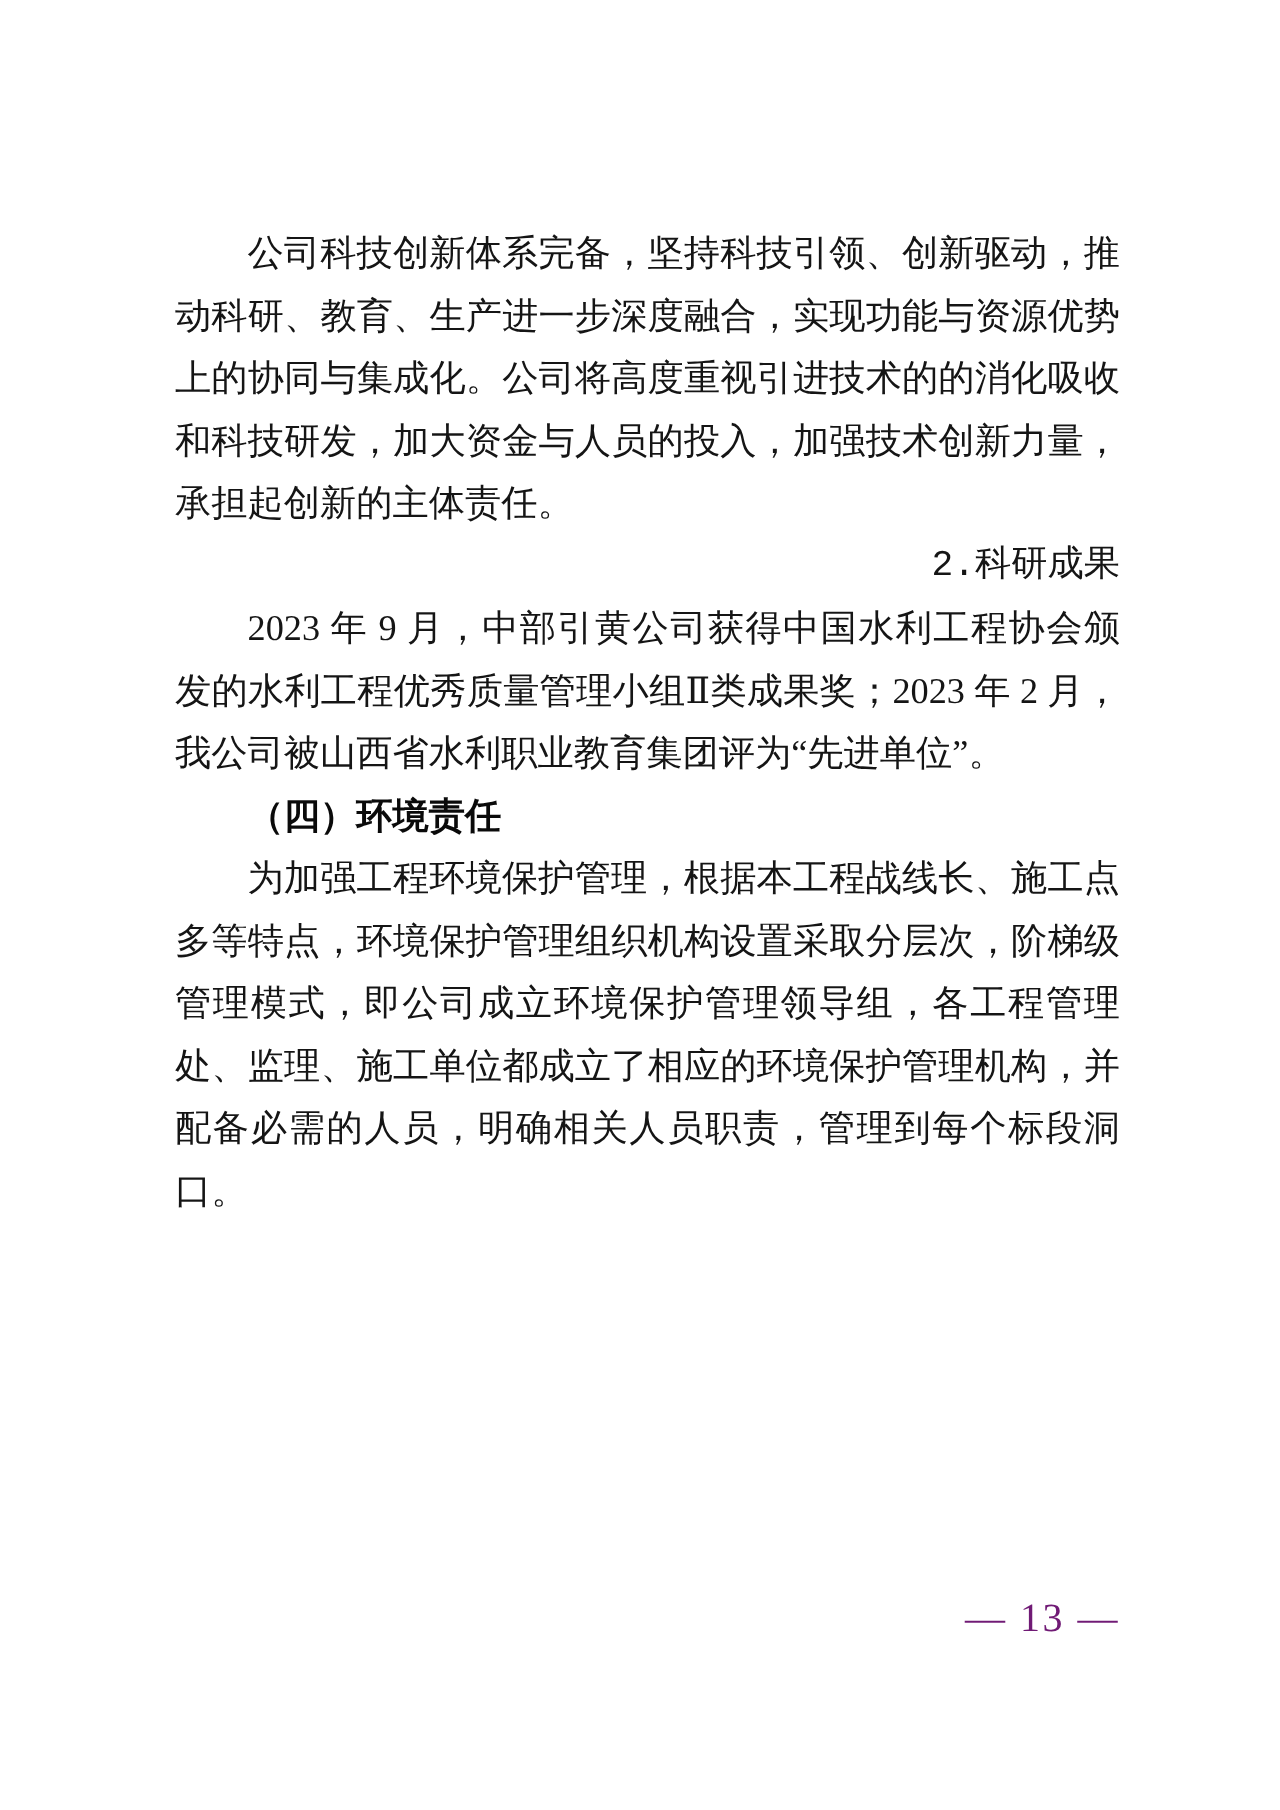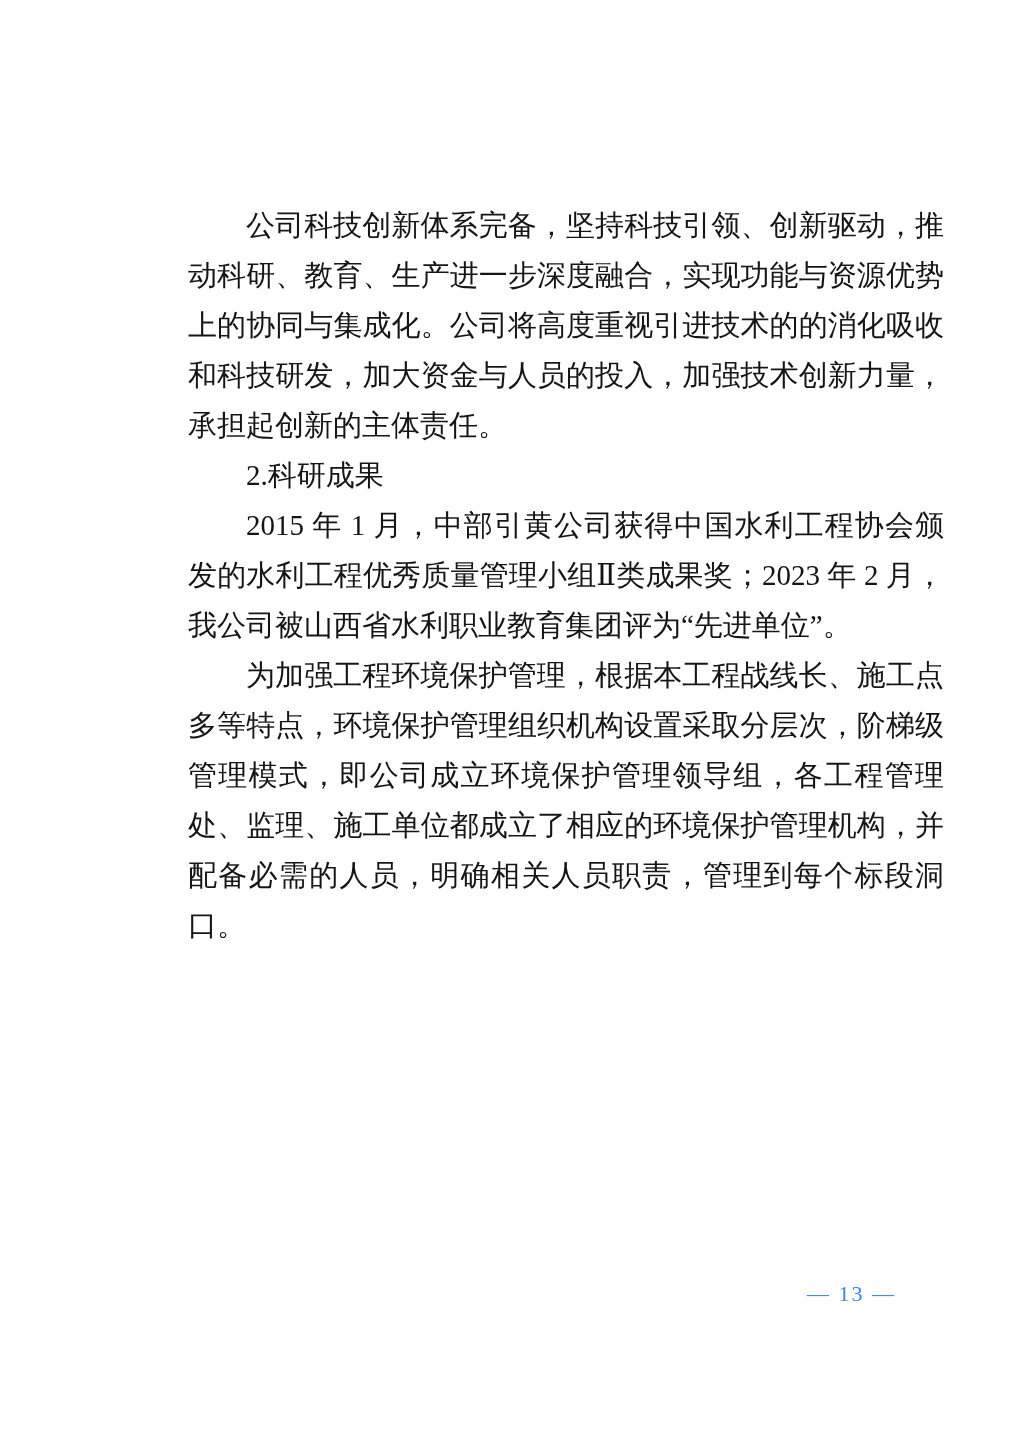--- a/index.html
+++ b/index.html
@@ -12,56 +12,57 @@
     width: 1024px;
     height: 1448px;
     background: #ffffff;
     overflow: hidden;
     font-family: "Liberation Serif", "DejaVu Serif", serif;
     color: #111111;
   }
   .content {
     position: absolute;
     left: 140px;
-    top: 200px;
+    top: 178px;
     width: 756px;
-    margin-left: 48px;
   }
   .para {
     margin: 0;
     font-size: 29px;
     line-height: 50px;
     text-align: justify;
     text-indent: 2em;
     word-break: break-all;
     color: #151515;
   }
   .para.heading {
     font-weight: bold;
     text-align: left;
     color: #0a0a0a;
   }
   .para.subheading {
-    text-align: left;
+    text-align: right;
+    font-family: Liberation Mono, monospace;
   }
   .page-number {
     position: absolute;
     right: 128px;
     top: 1278px;
-    font-size: 22px;
+    font-size: 32px;
     line-height: 32px;
     letter-spacing: 2px;
-    color: #3b82f6;
+    color: #701a75;
     font-family: "Liberation Serif", "DejaVu Serif", serif;
   }
 </style>
 </head>
 <body>
 
 <div class="page">
   <div class="content">
     <p class="para">公司科技创新体系完备，坚持科技引领、创新驱动，推动科研、教育、生产进一步深度融合，实现功能与资源优势上的协同与集成化。公司将高度重视引进技术的的消化吸收和科技研发，加大资金与人员的投入，加强技术创新力量，承担起创新的主体责任。</p>
     <p class="para subheading">2.科研成果</p>
-    <p class="para">2015 年 1 月，中部引黄公司获得中国水利工程协会颁发的水利工程优秀质量管理小组Ⅱ类成果奖；2023 年 2 月，我公司被山西省水利职业教育集团评为“先进单位”。</p>
+    <p class="para">2023 年 9 月，中部引黄公司获得中国水利工程协会颁发的水利工程优秀质量管理小组Ⅱ类成果奖；2023 年 2 月，我公司被山西省水利职业教育集团评为“先进单位”。</p>
+    <p class="para heading">（四）环境责任</p>
     <p class="para">为加强工程环境保护管理，根据本工程战线长、施工点多等特点，环境保护管理组织机构设置采取分层次，阶梯级管理模式，即公司成立环境保护管理领导组，各工程管理处、监理、施工单位都成立了相应的环境保护管理机构，并配备必需的人员，明确相关人员职责，管理到每个标段洞口。</p>
   </div>
   <div class="page-number">— 13 —</div>
 </div>
 
 </body></html>

